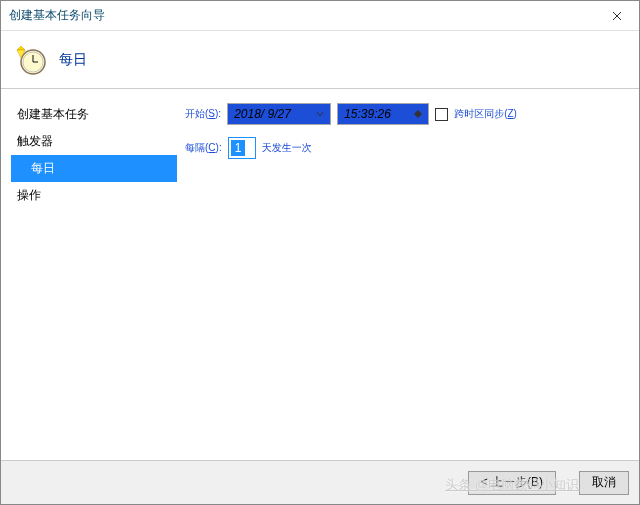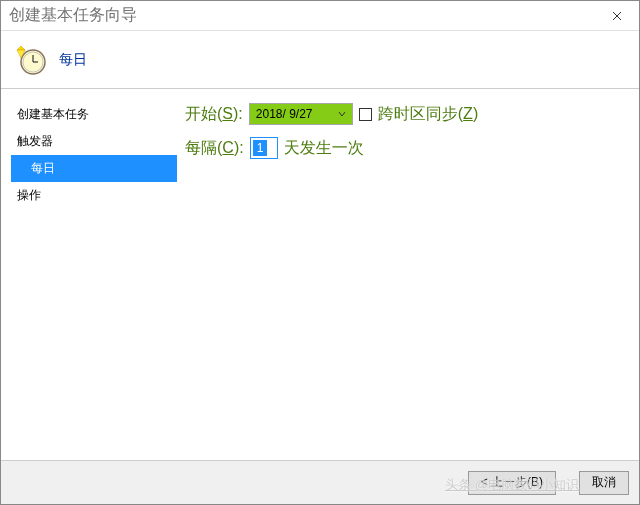--- a/index.html
+++ b/index.html
@@ -22,22 +22,22 @@
     .titlebar {
       height: 30px;
       background: #fff;
       display: flex;
       align-items: center;
       justify-content: space-between;
       padding-left: 8px;
       border-bottom: 1px solid #e1e1e1;
     }
     .titlebar-title {
-      font-size: 16px;
-      color: #737373;
+      font-size: 12px;
+      color: #0c4a6e;
     }
     .close-btn {
       width: 44px;
       height: 30px;
       display: flex;
       align-items: center;
       justify-content: center;
       cursor: pointer;
       color: #333;
     }
@@ -91,32 +91,33 @@
       padding-top: 14px;
       padding-left: 8px;
     }
     .row {
       display: flex;
       align-items: center;
       gap: 6px;
       margin-bottom: 12px;
     }
     .label {
-      font-size: 16px;
-      color: #4d7c0f;
+      font-size: 10px;
+      color: #1d4ed8;
     }
     .label .u { text-decoration: underline; }
     .date-field, .time-field {
       border: 1px solid #a7a7a7;
-      background: #84cc16;
+      background: #1d4ed8;
       height: 22px;
       display: flex;
       align-items: center;
       padding: 0 2px 0 6px;
       font-size: 12px;
+      font-style: italic;
     }
     .date-field { width: 104px; }
     .time-field { width: 92px; }
     .field-text { flex: 1; }
     .spinner, .dropdown-btn {
       width: 16px;
       display: flex;
       flex-direction: column;
       align-items: center;
       justify-content: center;
@@ -217,20 +218,31 @@
       <div class="row">
         <span class="label"><span>开始(</span><span class="u">S</span><span>):</span></span>
         <div class="date-field">
           <span class="field-text">2018/ 9/27</span>
           <div class="dropdown-btn">
             <svg viewBox="0 0 8 8">
                 <path d="M1 2 L4 6 L7 2" stroke="#333" stroke-width="1" fill="none"></path>
               </svg>
           </div>
         </div>
+        <div class="time-field">
+          <span class="field-text">15:39:26</span>
+          <div class="spinner">
+            <svg viewBox="0 0 8 4">
+                <polygon points="4,0 8,4 0,4" fill="#333"></polygon>
+              </svg>
+            <svg viewBox="0 0 8 4">
+                <polygon points="0,0 8,0 4,4" fill="#333"></polygon>
+              </svg>
+          </div>
+        </div>
         <div class="checkbox"></div>
         <span class="label"><span>跨时区同步(</span><span class="u">Z</span><span>)</span></span>
       </div>
 
       <div class="row">
         <span class="label"><span>每隔(</span><span class="u">C</span><span>):</span></span>
         <div class="num-input">
           <span class="num-input-val">1</span>
         </div>
         <span class="label">天发生一次</span>

